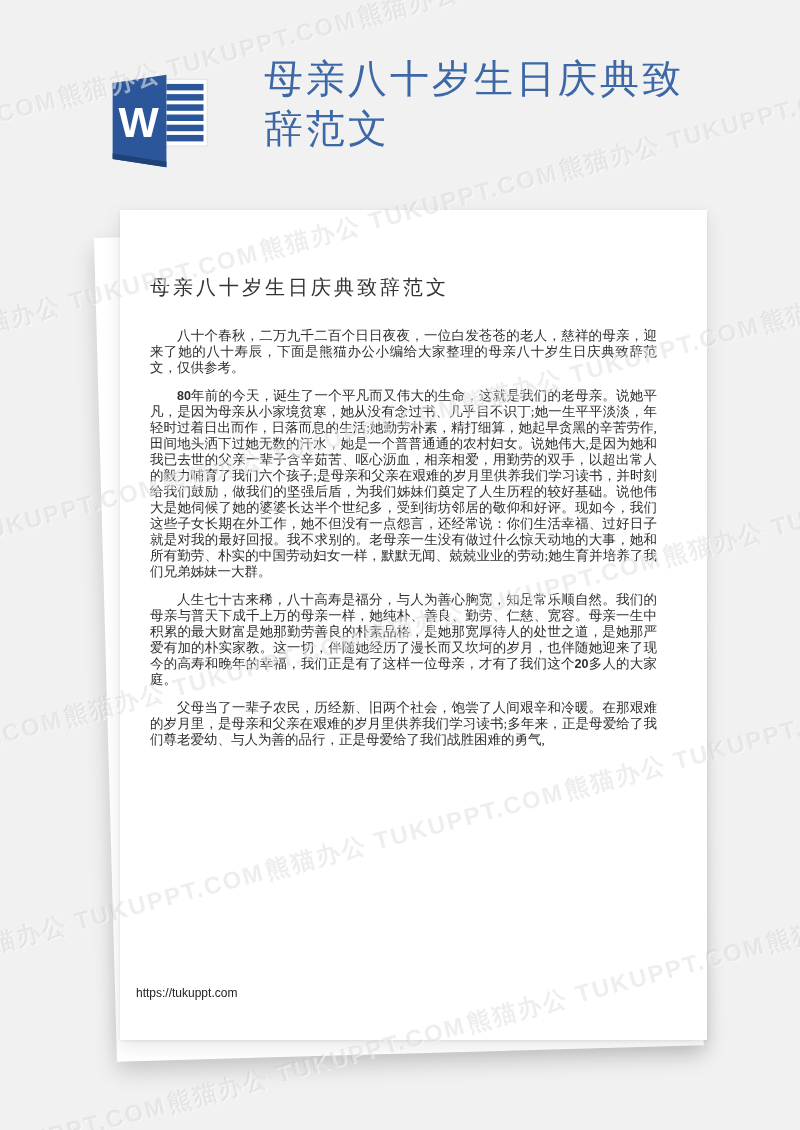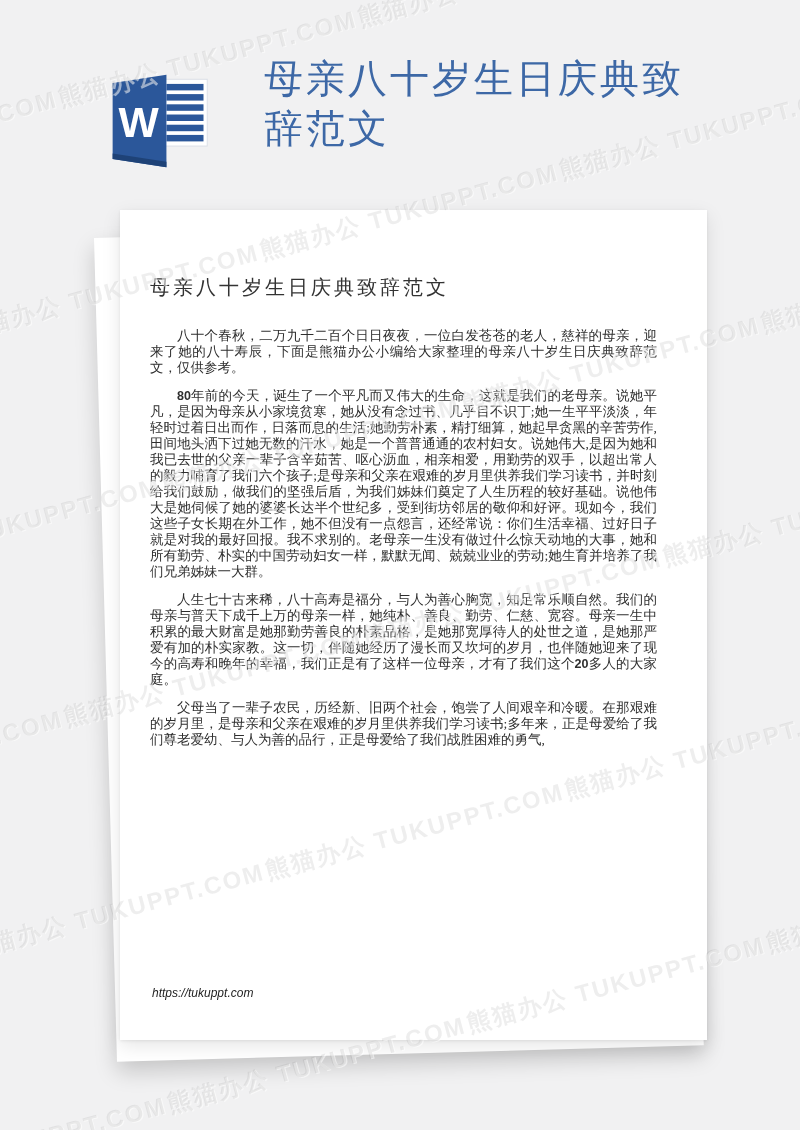--- a/index.html
+++ b/index.html
@@ -48,24 +48,23 @@
   .doc-body p{
     font-family:"Liberation Serif","DejaVu Serif",serif;
     font-size:13.5px;line-height:16px;color:var(--ink);
     text-indent:2em;text-align:justify;margin-bottom:12px;
   }
   .doc-body p b{
     font-family:"Liberation Sans",sans-serif;
     font-size:12.5px;font-weight:700;
   }
   .doc-footer{
-    position:absolute;left:32px;bottom:40px;
+    position:absolute;left:16px;bottom:40px;
     font-size:12px;color:#222;text-decoration:none;
     font-family:"Liberation Sans",sans-serif;
-    font-style:italic;
   }
   
   .wm-layer{
     position:absolute;left:-250px;top:-200px;width:1400px;height:1700px;
     transform:rotate(-15deg);transform-origin:center;
     pointer-events:none;z-index:9;
   }
   .wm-layer span{
     position:absolute;white-space:nowrap;
     font-size:24px;font-weight:700;letter-spacing:2px;

